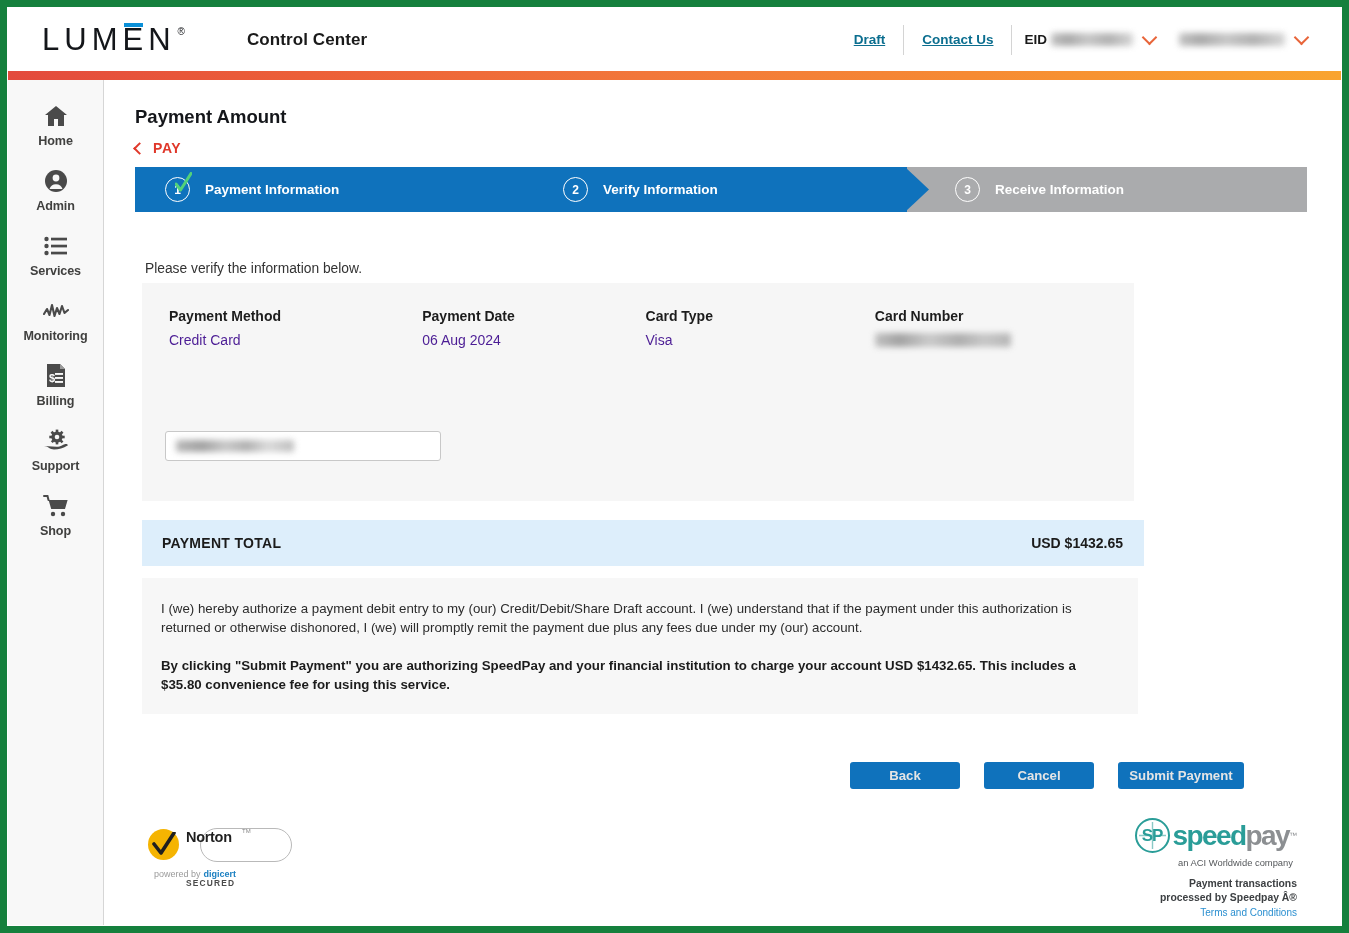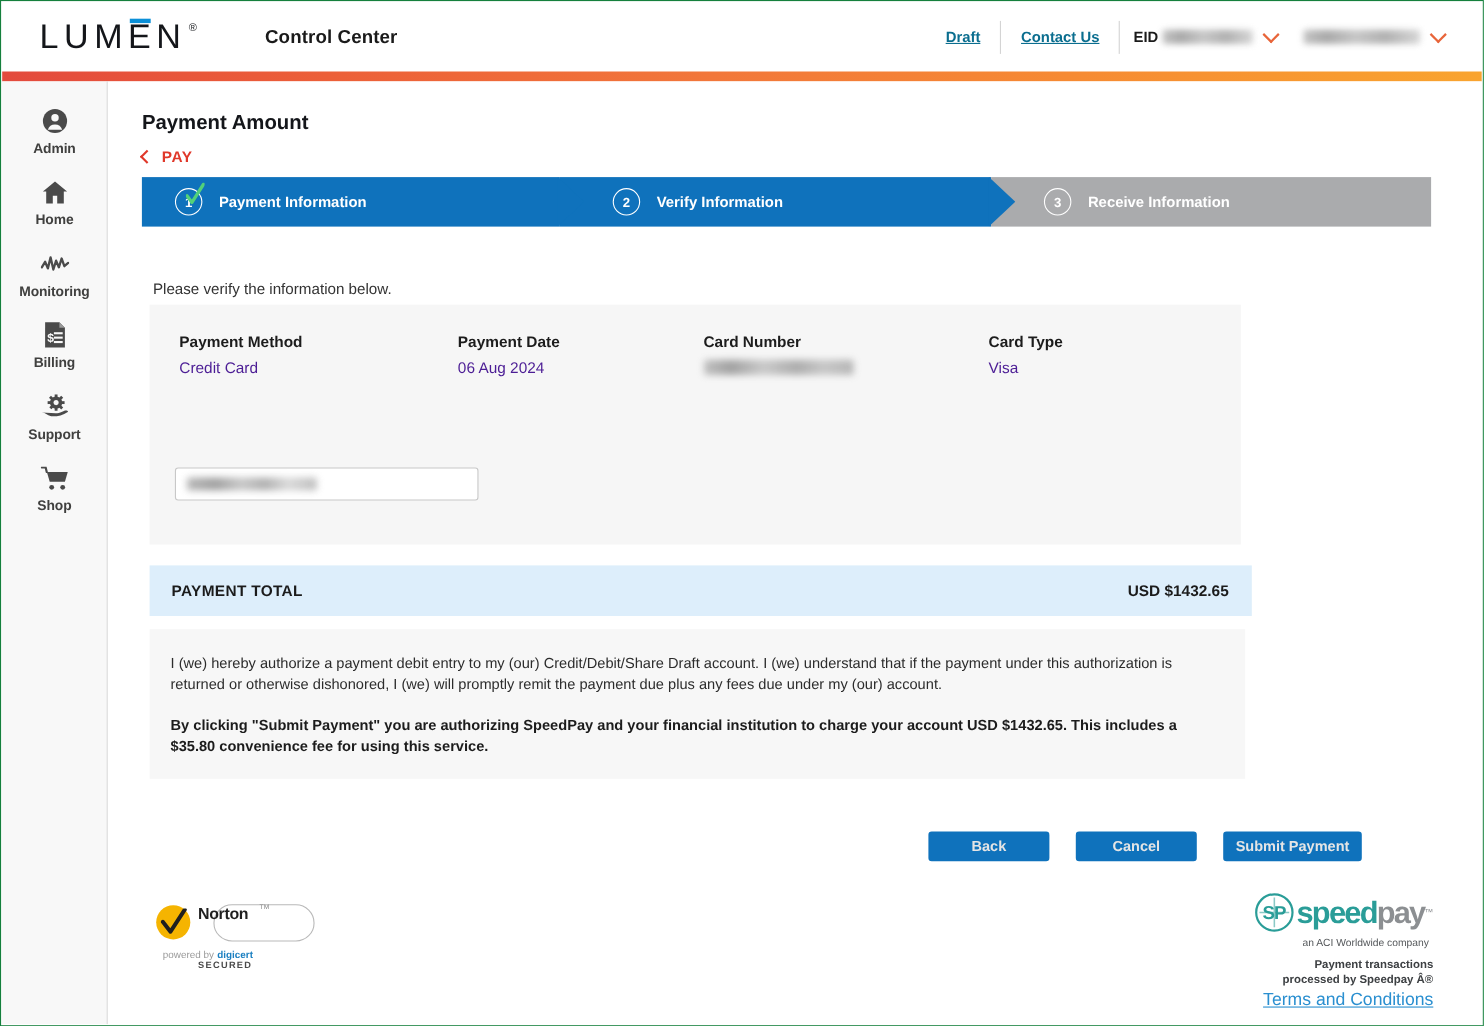--- a/index.html
+++ b/index.html
@@ -7,21 +7,21 @@
   body {
     width: 1349px; height: 933px;
     background: #ffffff;
     font-family: "Liberation Sans", sans-serif;
     color: #2b2b2b;
     overflow: hidden;
     position: relative;
   }
   .page-frame {
     position: absolute; inset: 0;
-    border: 1px solid #15803d;
+    border: 7px solid #15803d;
     background: #ffffff;
     overflow: hidden;
     padding-left: 48px;
   }
 
   
   .topbar {
     position: absolute; top: 1px; left: 1px; right: 1px; height: 63px;
     background: #ffffff;
     display: flex; align-items: center;
@@ -298,21 +298,21 @@
   .sp-mark-text { font-size: 17px; font-weight: bold; color: #2a9d98; letter-spacing: -1px; }
   .sp-word { font-size: 28px; font-weight: bold; letter-spacing: -1.6px; line-height: 1; }
   .sp-speed { color: #2a9d98; }
   .sp-pay { color: #8c8f92; }
   .sp-tm { font-size: 8px; color: #8c8f92; vertical-align: super; }
   .sp-tag { font-size: 9.4px; color: #55585b; margin-top: 4px; margin-right: 4px; }
   .sp-foot {
     margin-top: 9px; font-size: 10.4px; font-weight: bold; color: #3d4043; line-height: 1.35;
   }
   .sp-terms {
-    margin-top: 2px; font-size: 16px; color: #2a8fd0; cursor: pointer; text-decoration: underline;
+    margin-top: 2px; font-size: 10px; color: #2a8fd0; cursor: pointer;
   }
 </style>
 </head>
 <body>
 
 <div class="page-frame">
 
   <div class="topbar">
     <div class="logo-wrap">
       <div class="logo-bar"></div>
@@ -337,38 +337,51 @@
       </div>
     </div>
   </div>
 
   <div class="grad-strip"></div>
 
   <div class="sidebar">
 
     <div class="nav-item">
       <span class="nav-icon">
+        <svg width="24" height="22" viewBox="0 0 24 22">
+            <path d="M12 1 1 10h3v11h6v-7h4v7h6V10h3z" fill="#4a4a4a"></path>
+          </svg>
+      </span>
+      <span class="nav-label">Home</span>
+    </div>
+
+    <div class="nav-item">
+      <span class="nav-icon">
         <svg width="24" height="24" viewBox="0 0 24 24">
             <circle cx="12" cy="12" r="11" fill="#4a4a4a"></circle>
             <circle cx="12" cy="9" r="3.4" fill="#f8f8f8"></circle>
             <path d="M5.5 20a6.8 6.8 0 0 1 13 0z" fill="#f8f8f8"></path>
           </svg>
       </span>
       <span class="nav-label">Admin</span>
     </div>
 
     <div class="nav-item">
       <span class="nav-icon">
-        <svg width="24" height="22" viewBox="0 0 24 22">
-            <path d="M12 1 1 10h3v11h6v-7h4v7h6V10h3z" fill="#4a4a4a"></path>
-          </svg>
-      </span>
-      <span class="nav-label">Home</span>
-    </div>
-
+        <svg width="24" height="20" viewBox="0 0 24 20">
+          <circle cx="2.5" cy="3" r="2.2" fill="#4a4a4a"></circle>
+            <rect x="7" y="1.7" width="16" height="2.7" fill="#4a4a4a"></rect>
+          <circle cx="2.5" cy="10" r="2.2" fill="#4a4a4a"></circle>
+            <rect x="7" y="8.7" width="16" height="2.7" fill="#4a4a4a"></rect>
+          <circle cx="2.5" cy="17" r="2.2" fill="#4a4a4a"></circle>
+            <rect x="7" y="15.7" width="16" height="2.7" fill="#4a4a4a"></rect>
+        </svg>
+      </span>
+      <span class="nav-label">Services</span>
+    </div>
 
     <div class="nav-item">
       <span class="nav-icon">
         <svg width="26" height="18" viewBox="0 0 26 18">
             <path d="M1 12 L4 7 L6.5 13 L9 3 L11.5 14 L14 6 L16.5 12 L19 4 L21.5 11 L25 8" stroke="#4a4a4a" stroke-width="2.1" fill="none" stroke-linejoin="round" stroke-linecap="round"></path>
           </svg>
       </span>
       <span class="nav-label">Monitoring</span>
     </div>
 
@@ -482,27 +495,27 @@
     <div class="detail-panel">
       <div class="detail-row">
         <div class="detail-col col-1">
           <div class="det-label">Payment Method</div>
           <div class="det-value">Credit Card</div>
         </div>
         <div class="detail-col col-2">
           <div class="det-label">Payment Date</div>
           <div class="det-value">06 Aug 2024</div>
         </div>
+        <div class="detail-col col-3">
+          <div class="det-label">Card Type</div>
+          <div class="det-value">Visa</div>
+        </div>
         <div class="detail-col col-4">
           <div class="det-label">Card Number</div>
           <div class="blur-card"></div>
-        </div>
-        <div class="detail-col col-3">
-          <div class="det-label">Card Type</div>
-          <div class="det-value">Visa</div>
         </div>
       </div>
 
 
       <div class="email-field">
         <span class="blur-email"></span>
       </div>
     </div>
 
     <div class="total-bar">

